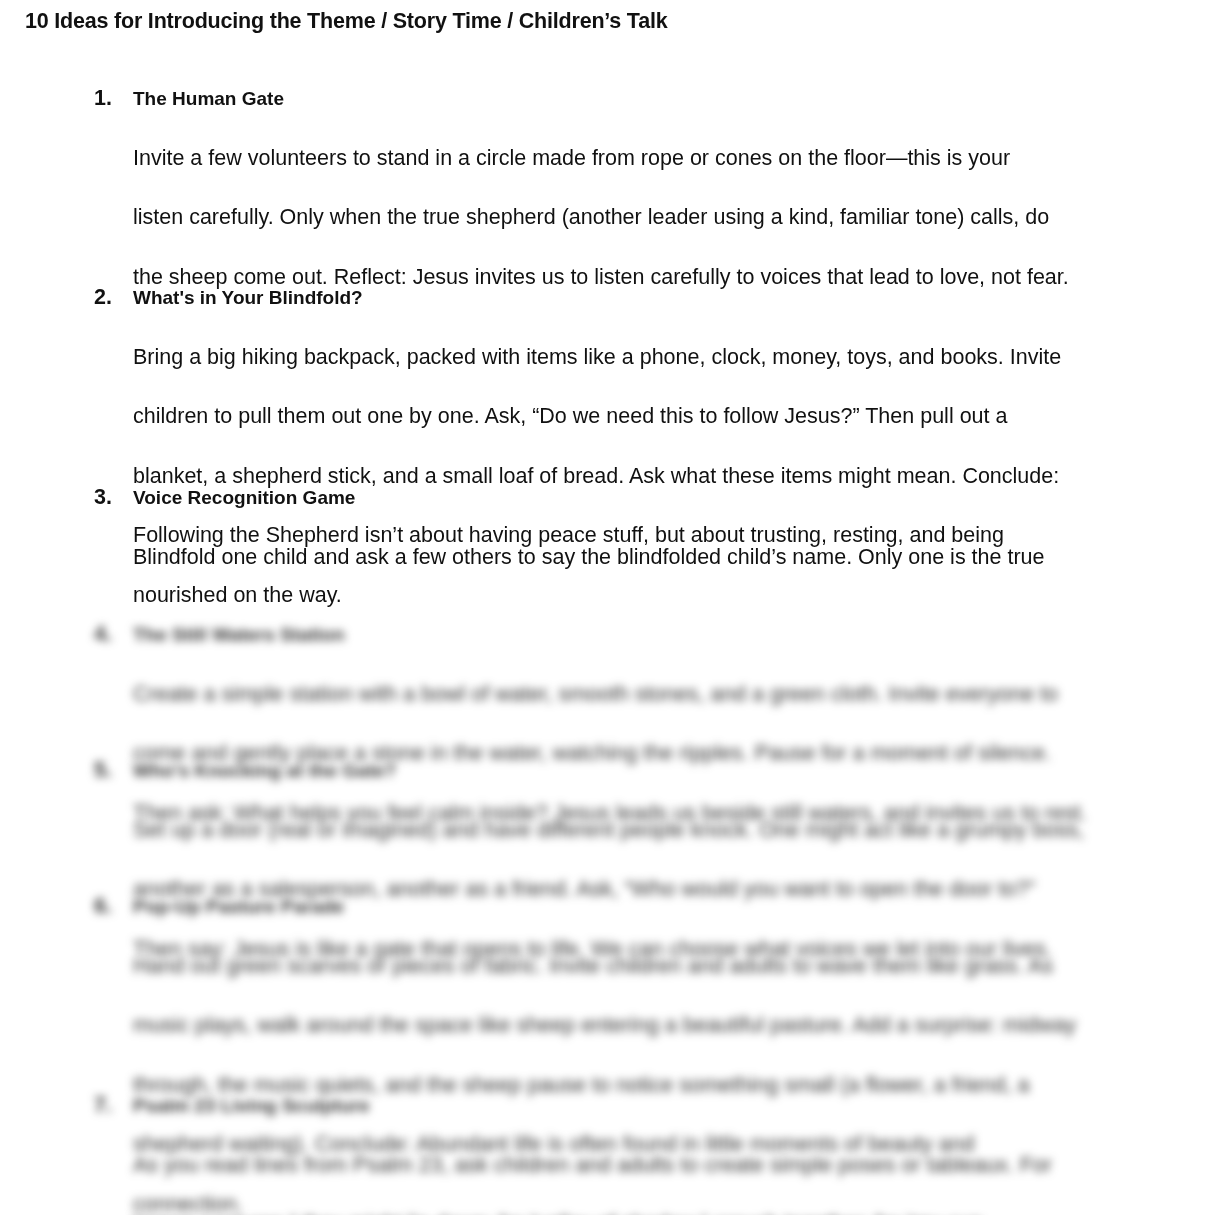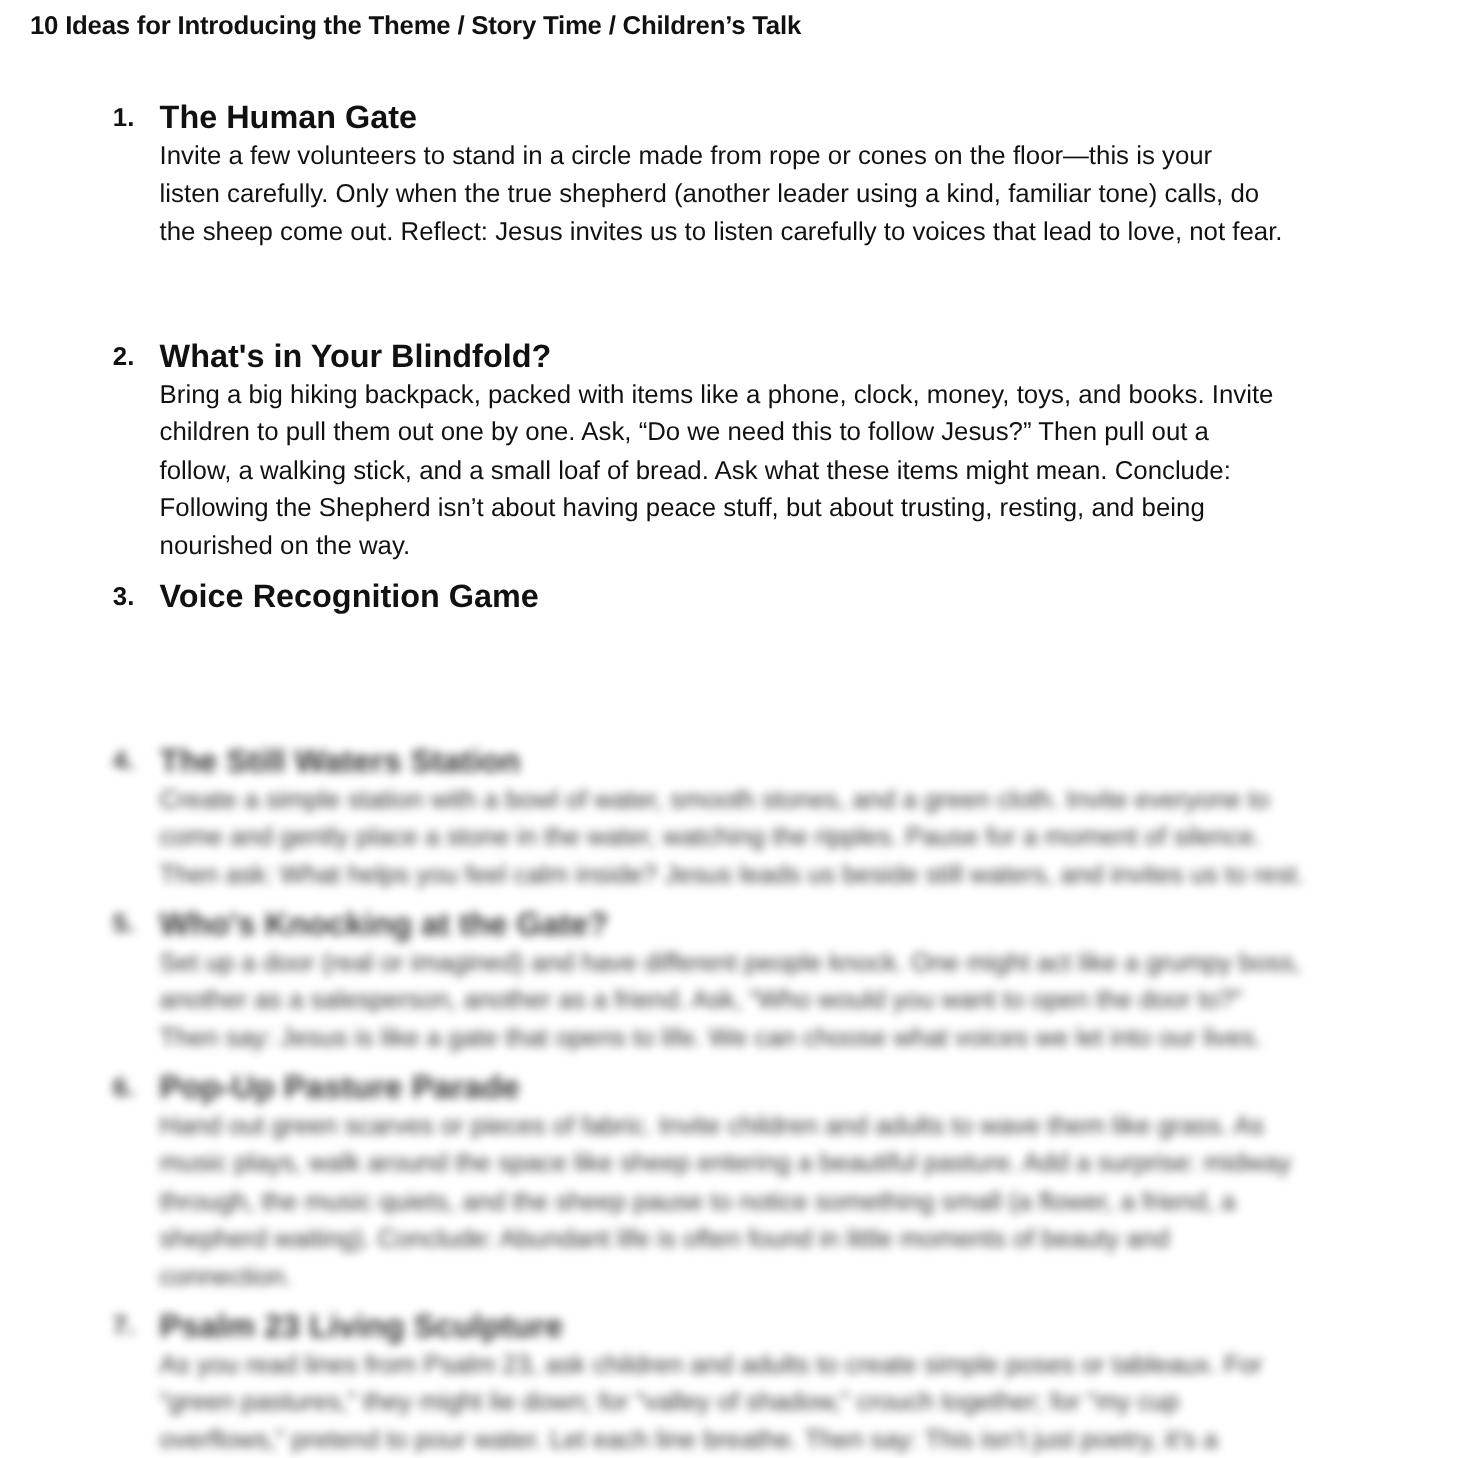--- a/index.html
+++ b/index.html
@@ -13,28 +13,28 @@
       font-size: 21.5px; font-weight: bold; letter-spacing: -0.2px;
       white-space: nowrap;
     }
     .item { position: absolute; left: 94px; width: 1100px; }
     .item-num {
       position: absolute; left: 0; top: 0;
       font-size: 21.5px; font-weight: bold;
     }
     .item-heading {
       position: absolute; left: 39px; top: 0;
-      font-size: 27px; font-weight: bold; white-space: nowrap;
+      font-size: 19px; font-weight: bold; white-space: nowrap;
       line-height: 31.5px;
     }
     .item-body {
       position: absolute; left: 39px; top: 31.5px; width: 1050px;
       font-size: 21.5px; line-height: 31.5px;
     }
-    .item-body .ln { display: block; white-space: nowrap; }
+    .item-body .ln { display: block; white-space: nowrap; margin-top: 28px; }
     .item-num { line-height: 31.5px; }
     .blurred { filter: blur(4px); color: #333; }
   </style>
 </head>
 <body>
 
 <div>
   <div class="doc-title">10 Ideas for Introducing the Theme / Story Time / Children’s Talk</div>
 
   <div class="item" style="top:83px;">
@@ -46,30 +46,31 @@
       <span class="ln">the sheep come out. Reflect: Jesus invites us to listen carefully to voices that lead to love, not fear.</span>
     </div>
   </div>
 
   <div class="item" style="top:282px;">
     <span class="item-num">2.</span>
     <span class="item-heading">What's in Your Blindfold?</span>
     <div class="item-body">
       <span class="ln">Bring a big hiking backpack, packed with items like a phone, clock, money, toys, and books. Invite</span>
       <span class="ln">children to pull them out one by one. Ask, “Do we need this to follow Jesus?” Then pull out a</span>
-      <span class="ln">follow, a walking stick, and a small loaf of bread. Ask what these items might mean. Conclude:</span>
+      <span class="ln">blanket, a shepherd stick, and a small loaf of bread. Ask what these items might mean. Conclude:</span>
       <span class="ln">Following the Shepherd isn’t about having peace stuff, but about trusting, resting, and being</span>
       <span class="ln">nourished on the way.</span>
     </div>
   </div>
 
   <div class="item" style="top:482px;">
     <span class="item-num">3.</span>
     <span class="item-heading">Voice Recognition Game</span>
     <div class="item-body">
+      <span class="ln">Blindfold one child and ask a few others to say the blindfolded child’s name. Only one is the true</span>
     </div>
   </div>
 
   <div class="item blurred" style="top:619px;">
     <span class="item-num">4.</span>
     <span class="item-heading">The Still Waters Station</span>
     <div class="item-body">
       <span class="ln">Create a simple station with a bowl of water, smooth stones, and a green cloth. Invite everyone to</span>
       <span class="ln">come and gently place a stone in the water, watching the ripples. Pause for a moment of silence.</span>
       <span class="ln">Then ask: What helps you feel calm inside? Jesus leads us beside still waters, and invites us to rest.</span>

